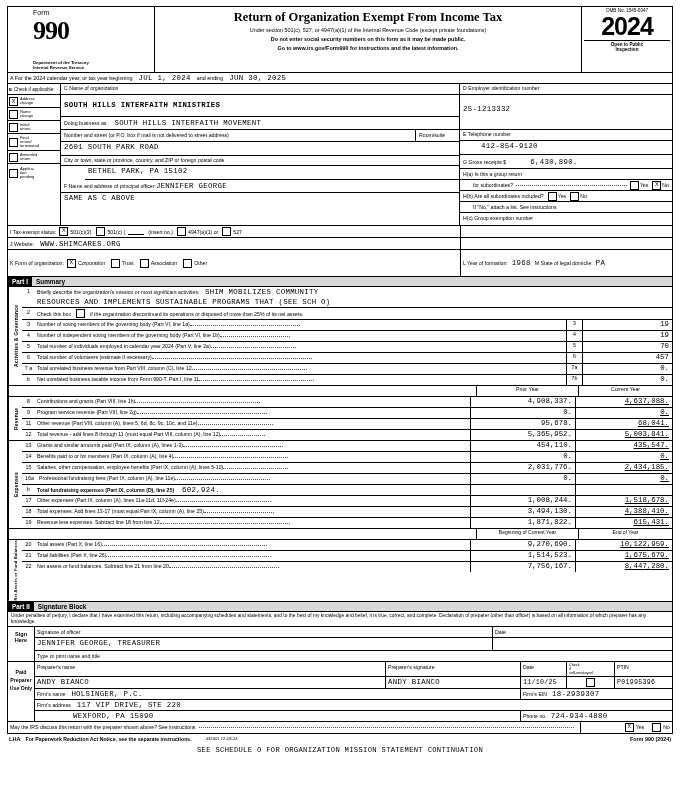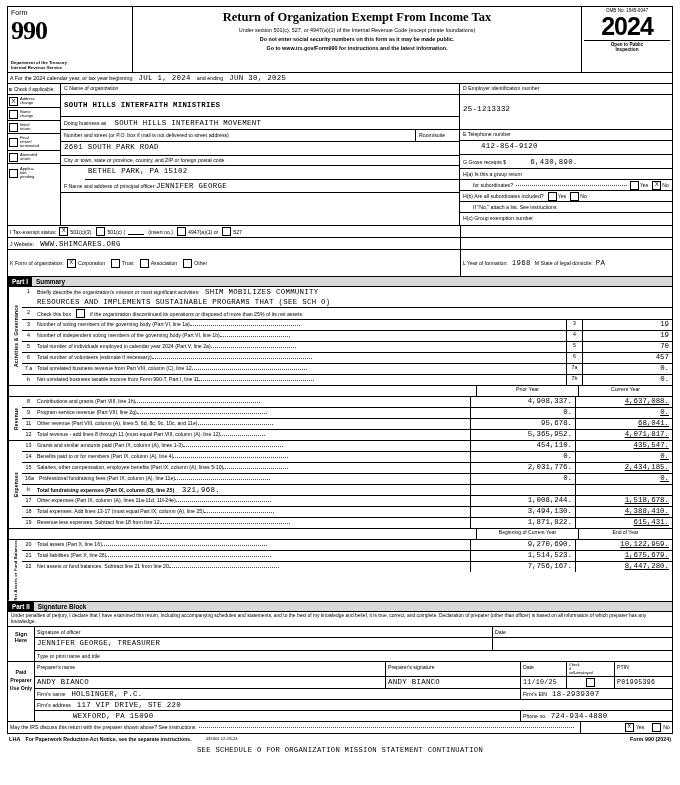--- a/index.html
+++ b/index.html
@@ -4,21 +4,21 @@
 <style>
   html,body{margin:0;padding:0;background:#fff;}
   body{width:680px;height:785px;font-family:"Liberation Sans",sans-serif;font-size:6.2px;color:#000;}
   .page{position:relative;width:680px;height:785px;overflow:hidden;}
   .b{font-weight:bold;}
   .ctr{text-align:center;}
   .xs{font-size:4.7px;}
 
   
   .hdr{display:flex;border:1px solid #000;border-bottom:none;margin:6px 7px 0 7px;}
-  .hdr-left{width:118px;border-right:1px solid #000;padding:2px 3px;position:relative;}
+  .hdr-left{width:118px;border-right:1px solid #000;padding:2px 3px;position:relative;margin-left:22px;}
   .formword{font-size:7px;}
   .f990{font-size:26px;font-weight:bold;font-family:"Liberation Serif",serif;letter-spacing:-1px;}
   .deptline{font-size:4.3px;line-height:5px;margin-top:14px;font-weight:bold;}
   .hdr-mid{flex:1;padding:2px 4px;text-align:center;}
   .title{font-family:"Liberation Serif",serif;font-weight:bold;font-size:12.5px;margin-top:1px;}
   .sub{font-size:5.4px;line-height:7px;margin-top:2px;}
   .hdr-right{width:86px;border-left:1px solid #000;text-align:center;padding:1px 2px;}
   .omb{font-size:4.6px;}
   .year{font-size:25px;font-weight:bold;font-family:Liberation Sans, sans-serif;letter-spacing:-1px;line-height:27px;}
   .openpub{font-size:4.6px;border-top:1px solid #000;padding-top:1px;font-weight:bold;}
@@ -152,20 +152,21 @@
           <div class="cline" style="flex:1;border-bottom:none;height:11px;"><span class="lbl">Number and street (or P.O. box if mail is not delivered to street address)</span></div>
           <div class="cline" style="width:44px;border-bottom:none;border-left:1px solid #000;height:11px;"><span class="lbl">Room/suite</span></div>
         </div>
         <div class="cline" style="height:14px;"><span class="val">2601 SOUTH PARK ROAD</span></div>
         <div class="cline lbl" style="height:10px;">City or town, state or province, country, and ZIP or foreign postal code</div>
         <div class="cline" style="height:14px;margin-left:24px;"><span class="val">BETHEL PARK, PA  15102</span></div>
         <div class="cline" style="height:13px;display:flex;align-items:center;">
             <span class="lbl">F  Name and address of principal officer:</span>
             <span class="val">JENNIFER GEORGE</span>
           </div>
+        <div class="cline" style="height:13px;border-bottom:none;"><span class="val">SAME AS C ABOVE</span></div>
       </div>
 
       <div class="colD">
         <div class="cline lbl" style="height:11px;">D  Employer identification number</div>
         <div class="cline" style="height:35px;padding-top:10px;"><span class="val">25-1213332</span></div>
         <div class="cline lbl" style="height:11px;">E  Telephone number</div>
         <div class="cline" style="height:14px;"><span class="val" style="margin-left:18px;">412-854-9120</span></div>
         <div class="cline" style="height:14px;display:flex;align-items:center;">
             <span class="lbl">G  Gross receipts $</span>
             <span class="val" style="margin-left:24px;">6,430,890.</span>
@@ -332,21 +333,21 @@
         <div class="lrow">
           <div class="num">11</div>
           <div class="desc"><span>Other revenue (Part VIII, column (A), lines 5, 6d, 8c, 9c, 10c, and 11e)</span><span class="dots" style="width:75px;"></span></div>
           <div class="amt" style="width:101px;border-left:1px solid #000;">95,678.</div>
           <div class="amt2">68,041.</div>
         </div>
         <div class="lrow" style="border-bottom:none;">
           <div class="num">12</div>
           <div class="desc"><span>Total revenue - add lines 8 through 11 (must equal Part VIII, column (A), line 12)</span><span class="dots" style="width:45px;"></span></div>
           <div class="amt" style="width:101px;border-left:1px solid #000;">5,365,952.</div>
-          <div class="amt2">4,071,817.</div>
+          <div class="amt2">5,003,841.</div>
         </div>
       </div>
     </div>
 
     <div style="display:flex;border-bottom:1px solid #000;">
       <div class="side" style="width:13px;border-right:1px solid #000;">Expenses</div>
       <div style="flex:1;">
         <div class="lrow">
           <div class="num">13</div>
           <div class="desc"><span>Grants and similar amounts paid (Part IX, column (A), lines 1-3)</span><span class="dots" style="width:100px;"></span></div>
@@ -368,21 +369,21 @@
         <div class="lrow">
           <div class="num" style="width:15px;">16a</div>
           <div class="desc"><span>Professional fundraising fees (Part IX, column (A), line 11e)</span><span class="dots" style="width:95px;"></span></div>
           <div class="amt" style="width:101px;border-left:1px solid #000;">0.</div>
           <div class="amt2">0.</div>
         </div>
         <div class="lrow">
           <div class="num">b</div>
           <div class="desc" style="display:flex;align-items:center;">
             <span class="b">Total fundraising expenses (Part IX, column (D), line 25)</span>
-            <span class="val" style="margin-left:8px;">321,968.</span>
+            <span class="val" style="margin-left:8px;">602,924.</span>
           </div>
           <div class="amt" style="width:101px;border-left:1px solid #000;"></div>
           <div class="amt2"></div>
         </div>
         <div class="lrow">
           <div class="num">17</div>
           <div class="desc"><span>Other expenses (Part IX, column (A), lines 11a-11d, 11f-24e)</span><span class="dots" style="width:95px;"></span></div>
           <div class="amt" style="width:101px;border-left:1px solid #000;">1,008,244.</div>
           <div class="amt2">1,518,678.</div>
         </div>

